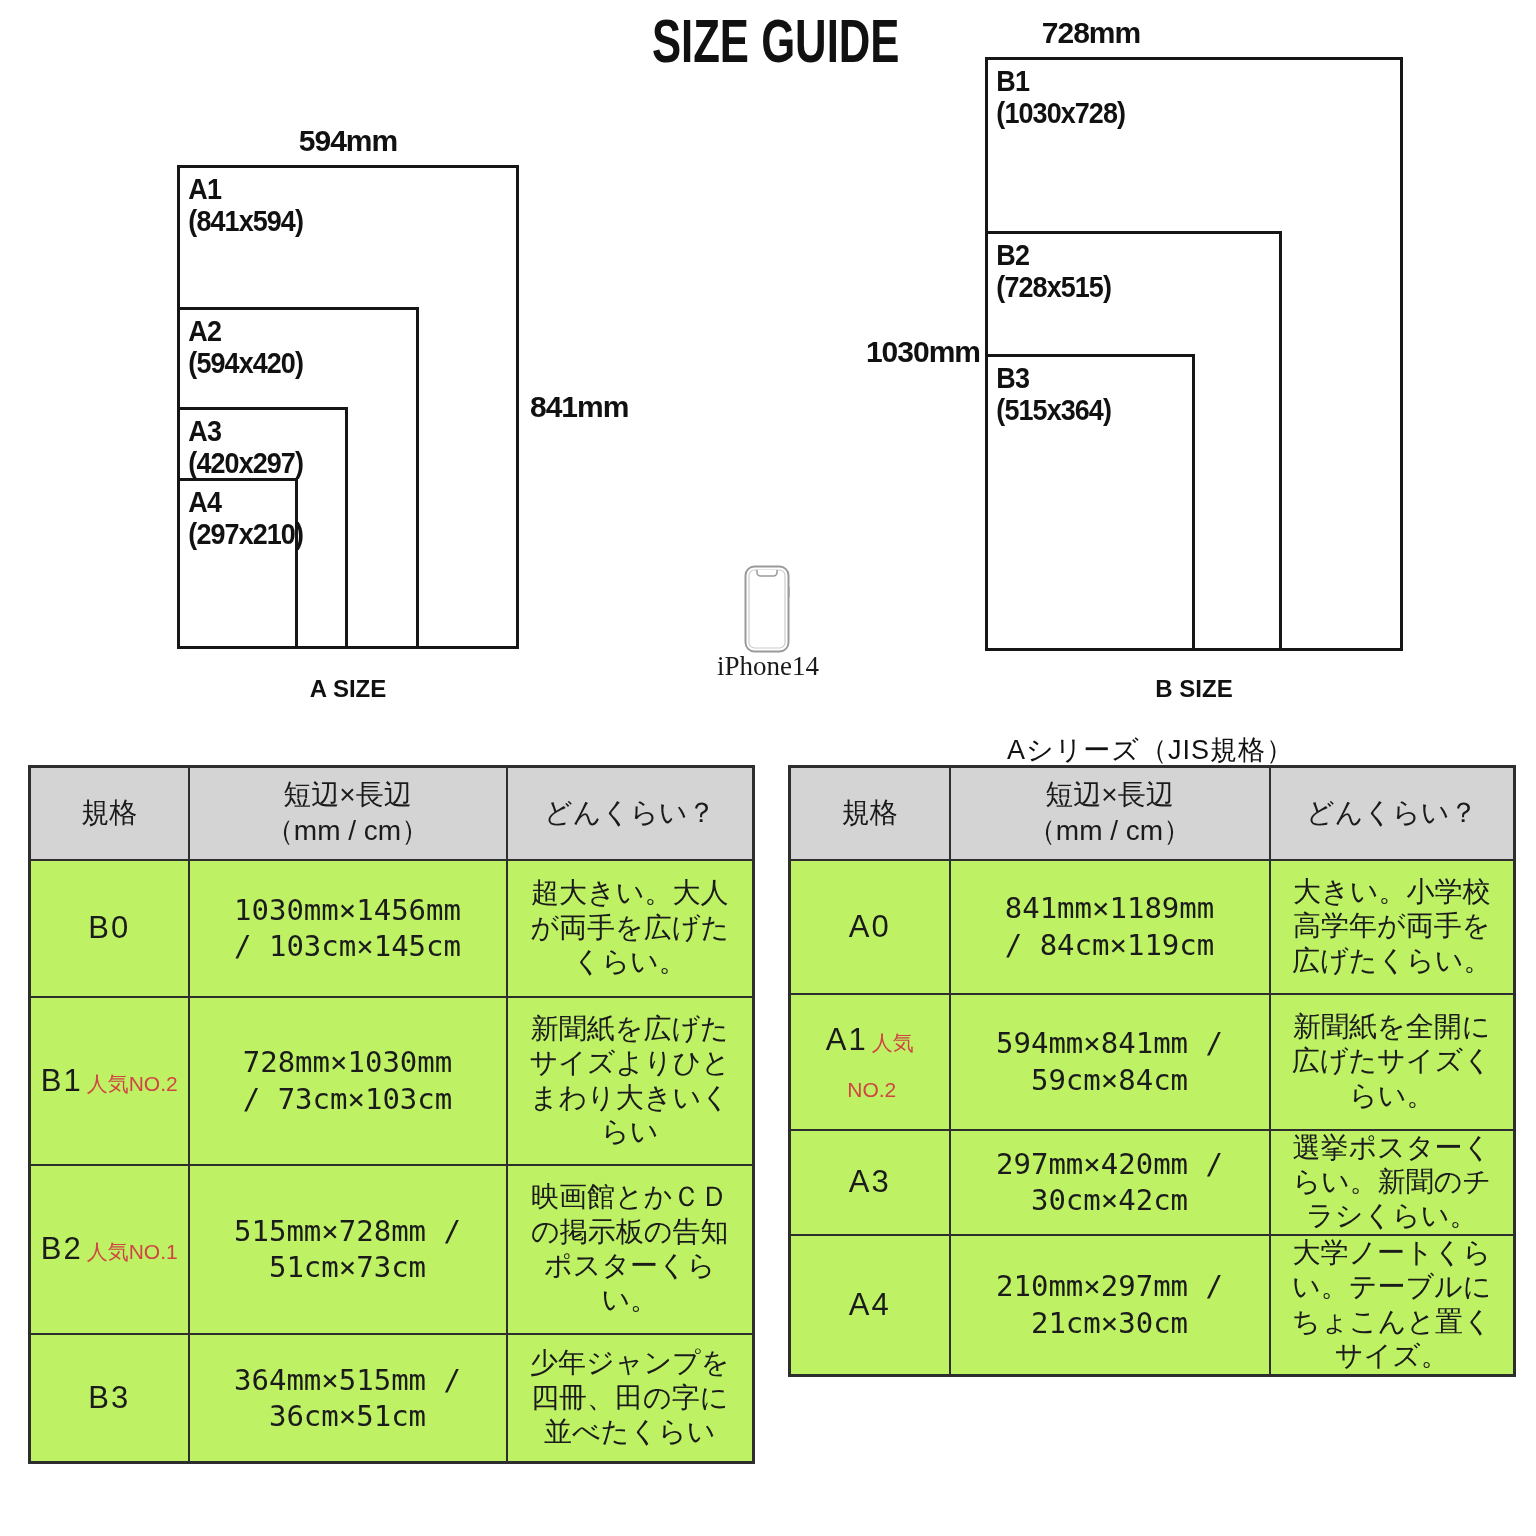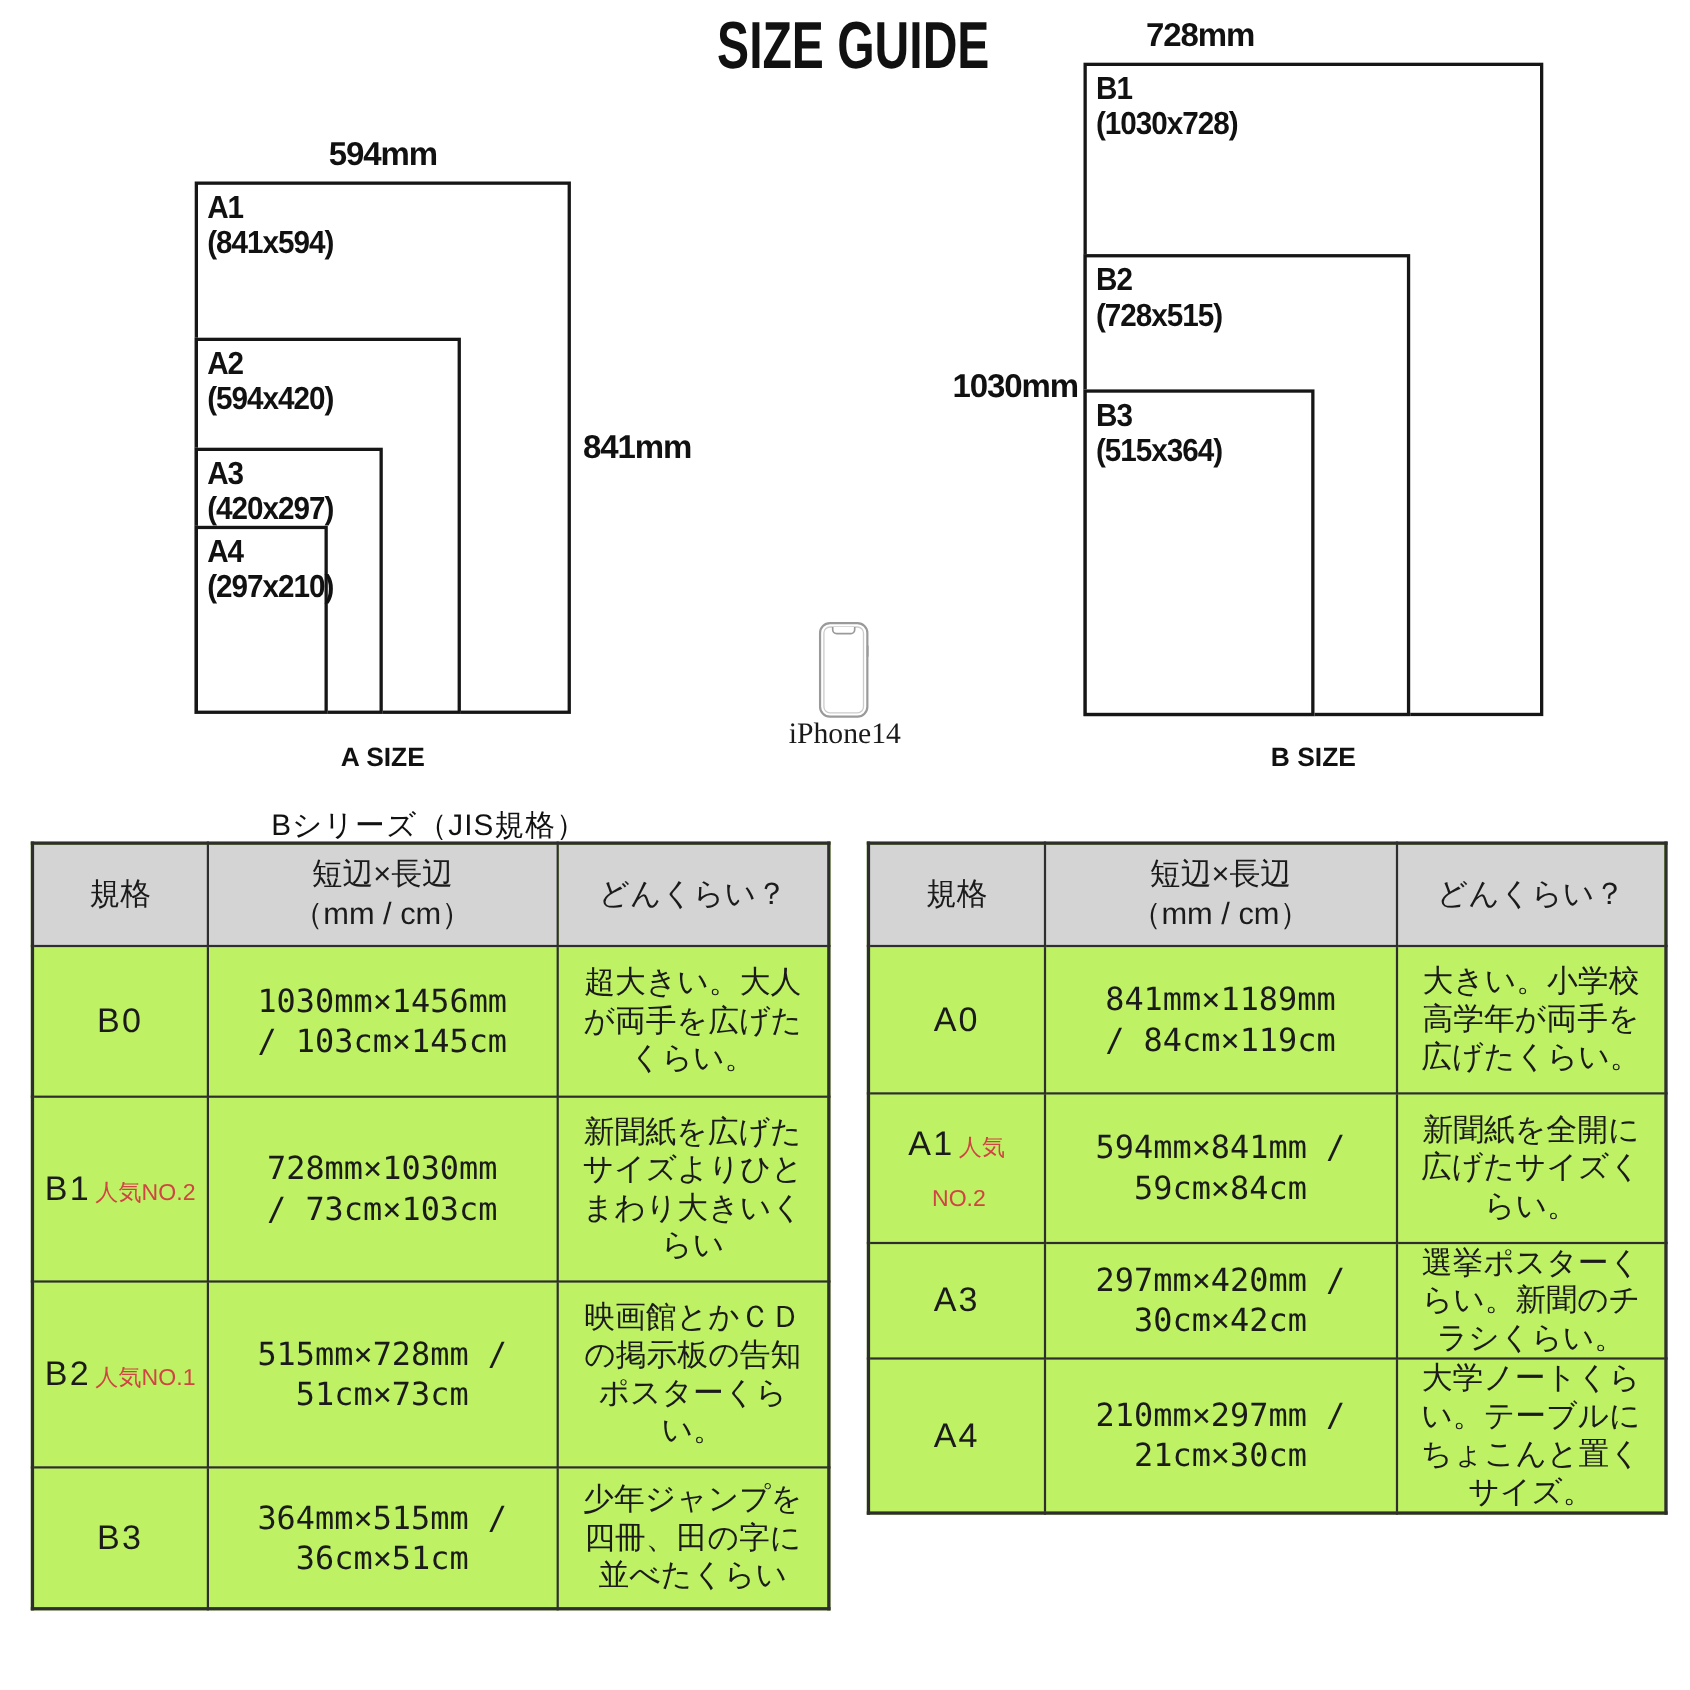--- a/index.html
+++ b/index.html
@@ -146,21 +146,20 @@
   <div class="phone">
     <svg width="46" height="88" viewBox="0 0 46 88">
       <rect x="1.5" y="1.5" width="43" height="85" rx="9" fill="#ffffff" stroke="#9a9a9a" stroke-width="2"></rect>
       <rect x="5" y="5" width="36" height="78" rx="5.5" fill="#ffffff" stroke="#cccccc" stroke-width="1.2"></rect>
       <path d="M13 5 L13 7.5 A3.5 3.5 0 0 0 16.5 11 L29.5 11 A3.5 3.5 0 0 0 33 7.5 L33 5" fill="#ffffff" stroke="#9a9a9a" stroke-width="1.5"></path>
       <rect x="44" y="22" width="1.6" height="10" fill="#9a9a9a"></rect>
     </svg>
   </div>
   <div class="phone-label">iPhone14</div>
 
-  <div class="table-title table-title-b">Bシリーズ（JIS規格）</div>
   <table class="size-table" id="table-b">
     <colgroup>
         <col style="width:159px">
         <col style="width:318px">
         <col style="width:247px">
       </colgroup>
     <thead>
       <tr>
         <th>規格</th>
         <th>短辺×長辺
@@ -207,20 +206,21 @@
           </td>
           <td class="c-dims">364mm×515mm /
 36cm×51cm</td>
           <td class="c-desc">少年ジャンプを
 四冊、田の字に
 並べたくらい</td>
         </tr>
       </tbody>
   </table>
 
+  <div class="table-title table-title-a">Aシリーズ（JIS規格）</div>
   <table class="size-table" id="table-a">
     <colgroup>
         <col style="width:160px">
         <col style="width:320px">
         <col style="width:245px">
       </colgroup>
     <thead>
       <tr>
         <th>規格</th>
         <th>短辺×長辺

